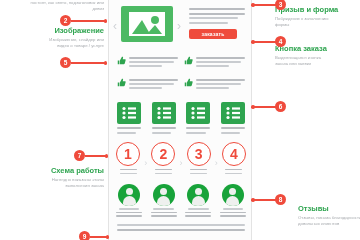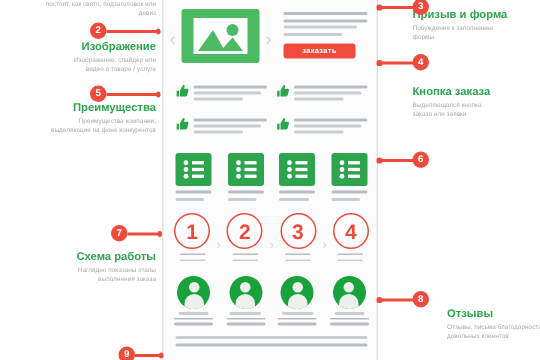--- a/index.html
+++ b/index.html
@@ -409,45 +409,40 @@
   </div>
 
   <div class="anno left" style="left:6px; top:27px; width:98px;">
     <div class="anno-title">Изображение</div>
     <div class="anno-desc" style="white-space:pre-line">Изображение, слайдер или
 видео о товаре / услуге</div>
   </div>
   <div class="badge" style="left:60px; top:15px;">2</div>
   <div class="connector" style="left:71px; top:20px; width:35px;"></div>
 
-  <div class="anno left" style="left:4px; top:68px; width:100px;">
-    <div class="anno-title">Преимущества</div>
-    <div class="anno-desc" style="white-space:pre-line">Преимущества компании,
-выделяющие на фоне конкурентов</div>
-  </div>
   <div class="badge" style="left:60px; top:57px;">5</div>
   <div class="connector" style="left:71px; top:62px; width:35px;"></div>
 
   <div class="anno left" style="left:4px; top:167px; width:100px;">
     <div class="anno-title">Схема работы</div>
     <div class="anno-desc" style="white-space:pre-line">Наглядно показаны этапы
 выполнения заказа</div>
   </div>
   <div class="badge" style="left:74px; top:150px;">7</div>
   <div class="connector" style="left:85px; top:155px; width:22px;"></div>
 
   <div class="anno right" style="left:275px; top:6px; width:84px;">
     <div class="anno-title">Призыв и форма</div>
     <div class="anno-desc" style="white-space:pre-line">Побуждение к заполнению
 формы</div>
   </div>
   <div class="badge" style="left:275px; top:-1px;">3</div>
   <div class="connector to-left" style="left:252px; top:4px; width:25px;"></div>
 
-  <div class="anno right" style="left:275px; top:57px; width:84px;">
+  <div class="anno right" style="left:275px; top:45px; width:84px;">
     <div class="anno-title">Кнопка заказа</div>
     <div class="anno-desc" style="white-space:pre-line">Выделяющаяся кнопка
 заказа или заявки</div>
   </div>
   <div class="badge" style="left:275px; top:36px;">4</div>
   <div class="connector to-left" style="left:252px; top:41px; width:25px;"></div>
 
   <div class="badge" style="left:275px; top:101px;">6</div>
   <div class="connector to-left" style="left:252px; top:106px; width:25px;"></div>
 

